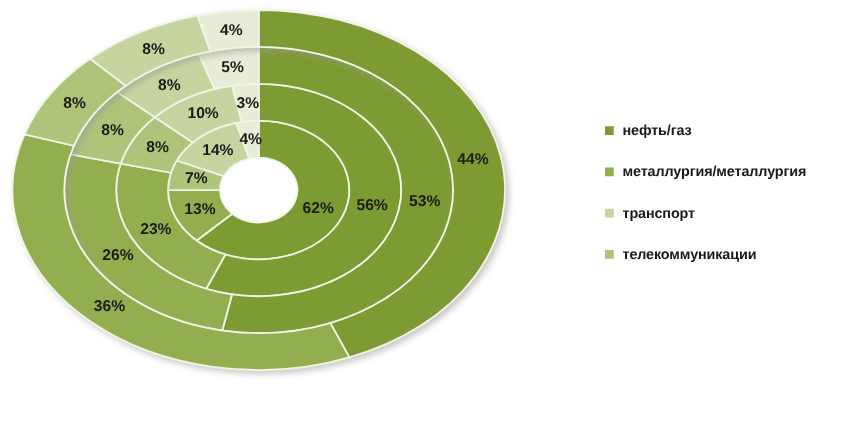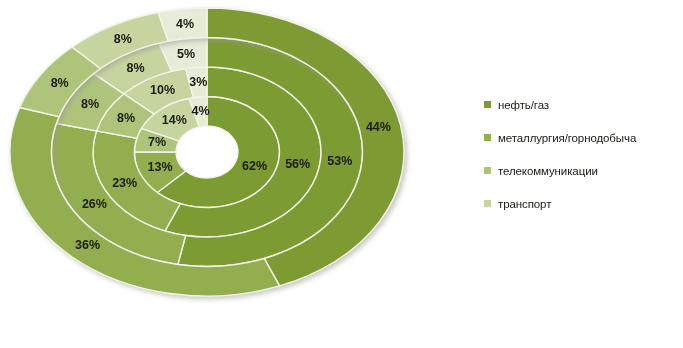--- a/index.html
+++ b/index.html
@@ -41,20 +41,21 @@
   #legend {
     position: absolute;
     left: 484px;
     top: 88px;
     width: 196px;
   }
   .legend-item {
     display: flex;
     align-items: center;
     height: 33px;
+    font-weight: bold;
   }
   .legend-swatch {
     width: 7px;
     height: 7px;
     flex: 0 0 auto;
     margin-right: 7px;
   }
   .legend-label {
     font-family: "Liberation Sans", sans-serif;
     font-size: 11.5px;
@@ -128,25 +129,25 @@
       </g>
   </svg>
 
   <div id="legend">
       <div class="legend-item">
         <span class="legend-swatch" style="background: rgb(125, 155, 51);"></span>
         <span class="legend-label">нефть/газ</span>
       </div>
       <div class="legend-item">
         <span class="legend-swatch" style="background: rgb(147, 174, 79);"></span>
-        <span class="legend-label">металлургия/горнодобыча</span>
+        <span class="legend-label">металлургия/металлургия</span>
+      </div>
+      <div class="legend-item">
+        <span class="legend-swatch" style="background: rgb(198, 213, 160);"></span>
+        <span class="legend-label">транспорт</span>
       </div>
       <div class="legend-item">
         <span class="legend-swatch" style="background: rgb(174, 196, 122);"></span>
         <span class="legend-label">телекоммуникации</span>
-      </div>
-      <div class="legend-item">
-        <span class="legend-swatch" style="background: rgb(198, 213, 160);"></span>
-        <span class="legend-label">транспорт</span>
       </div>
     </div>
 
 </div>
 
 </body></html>

